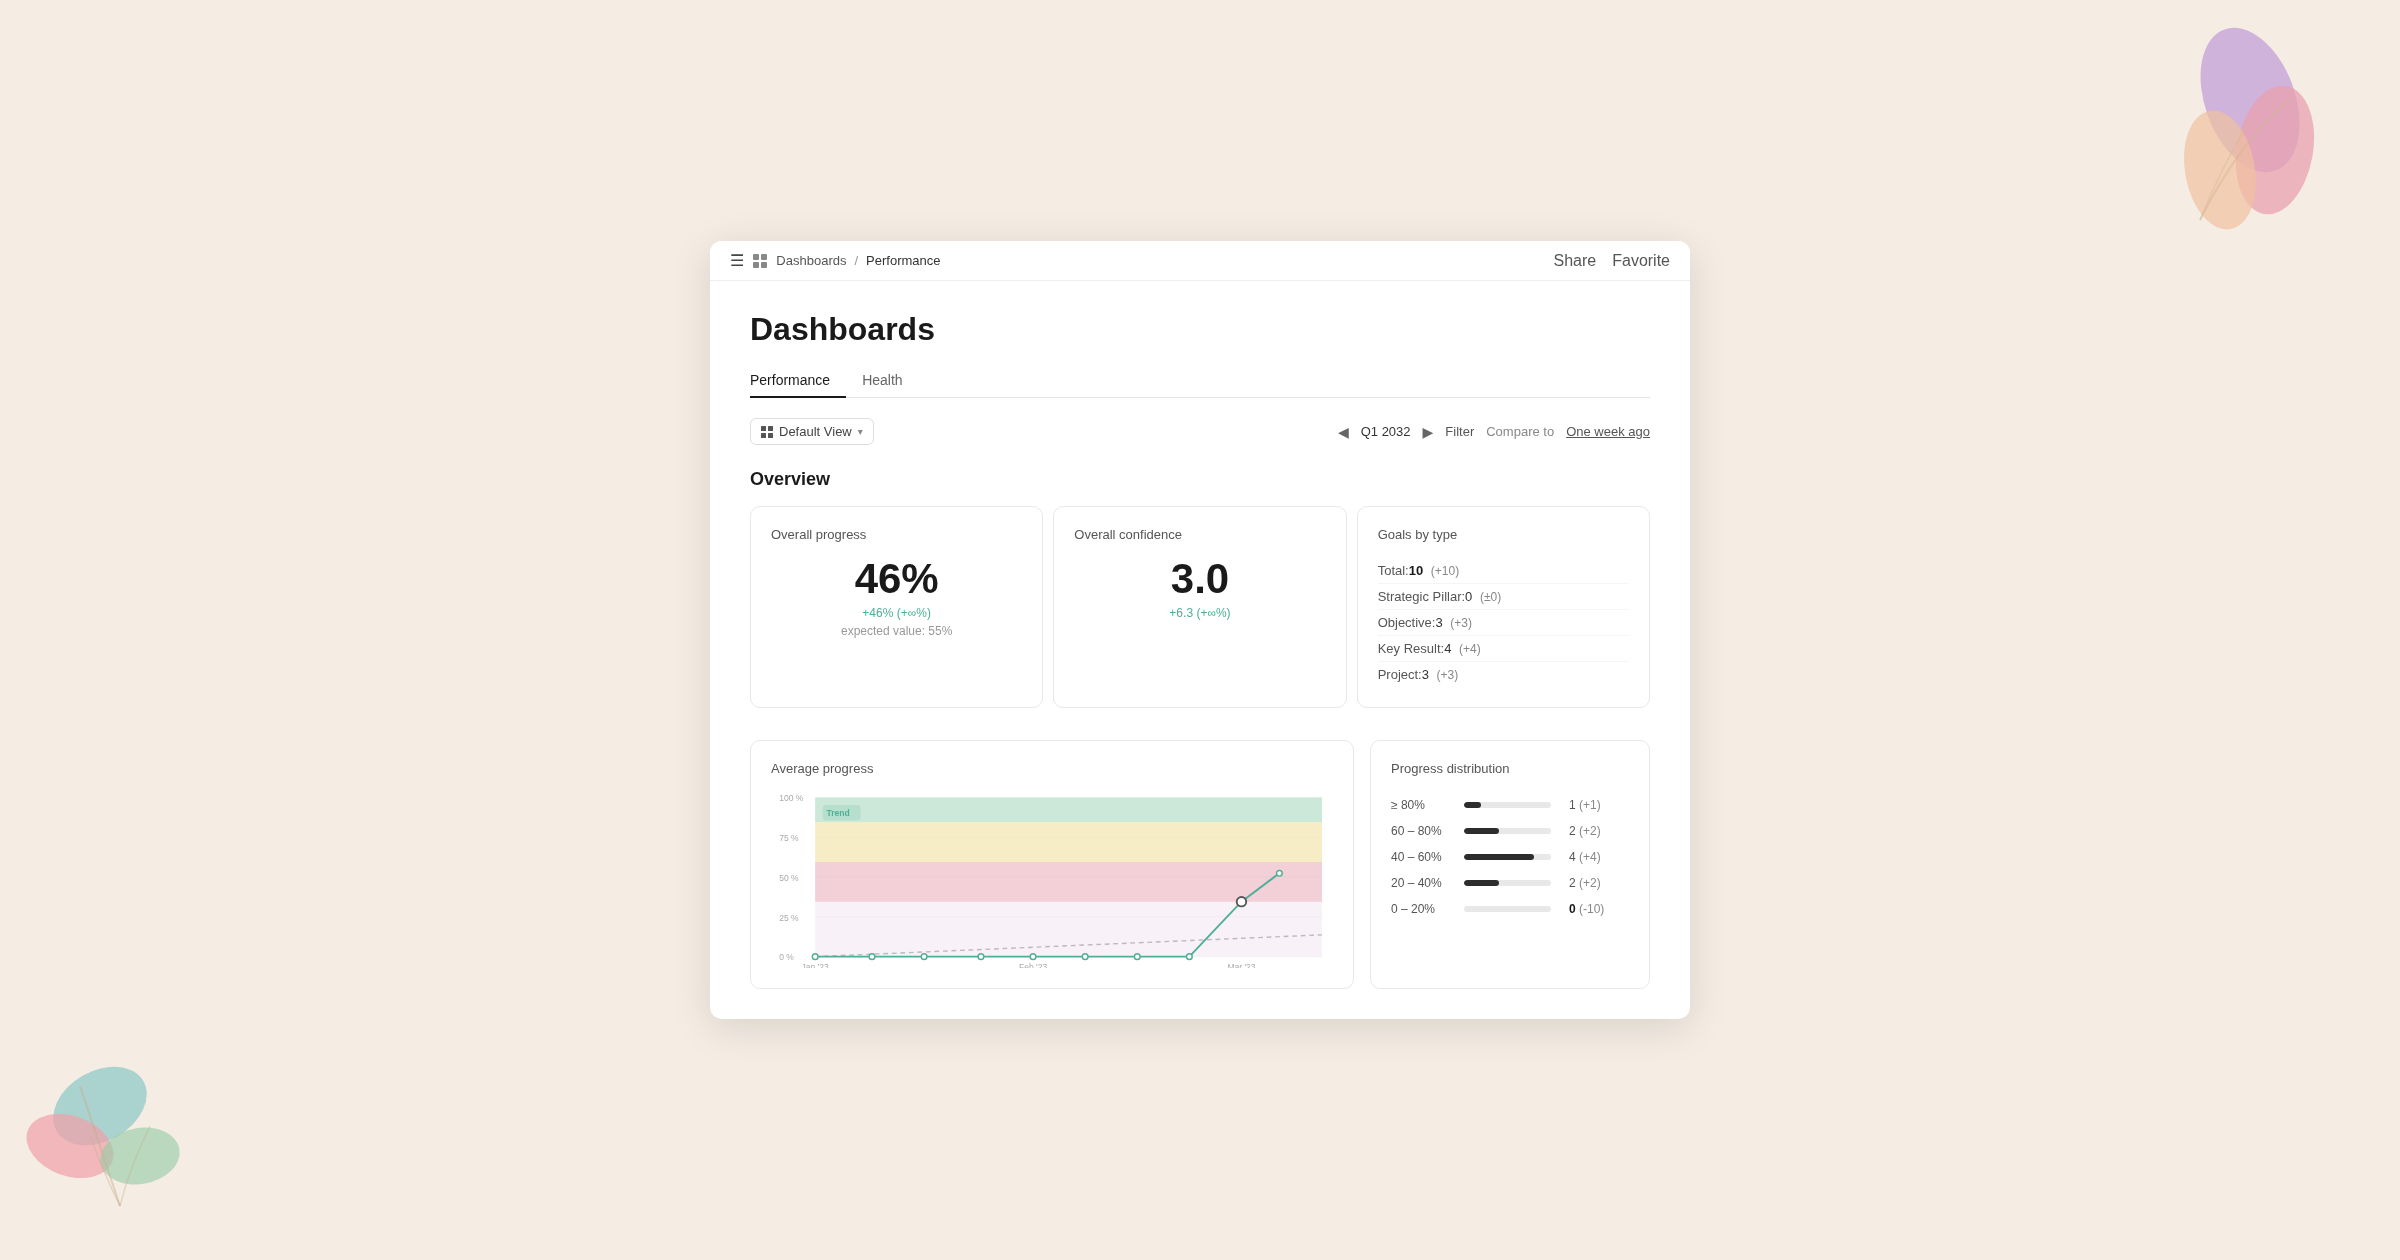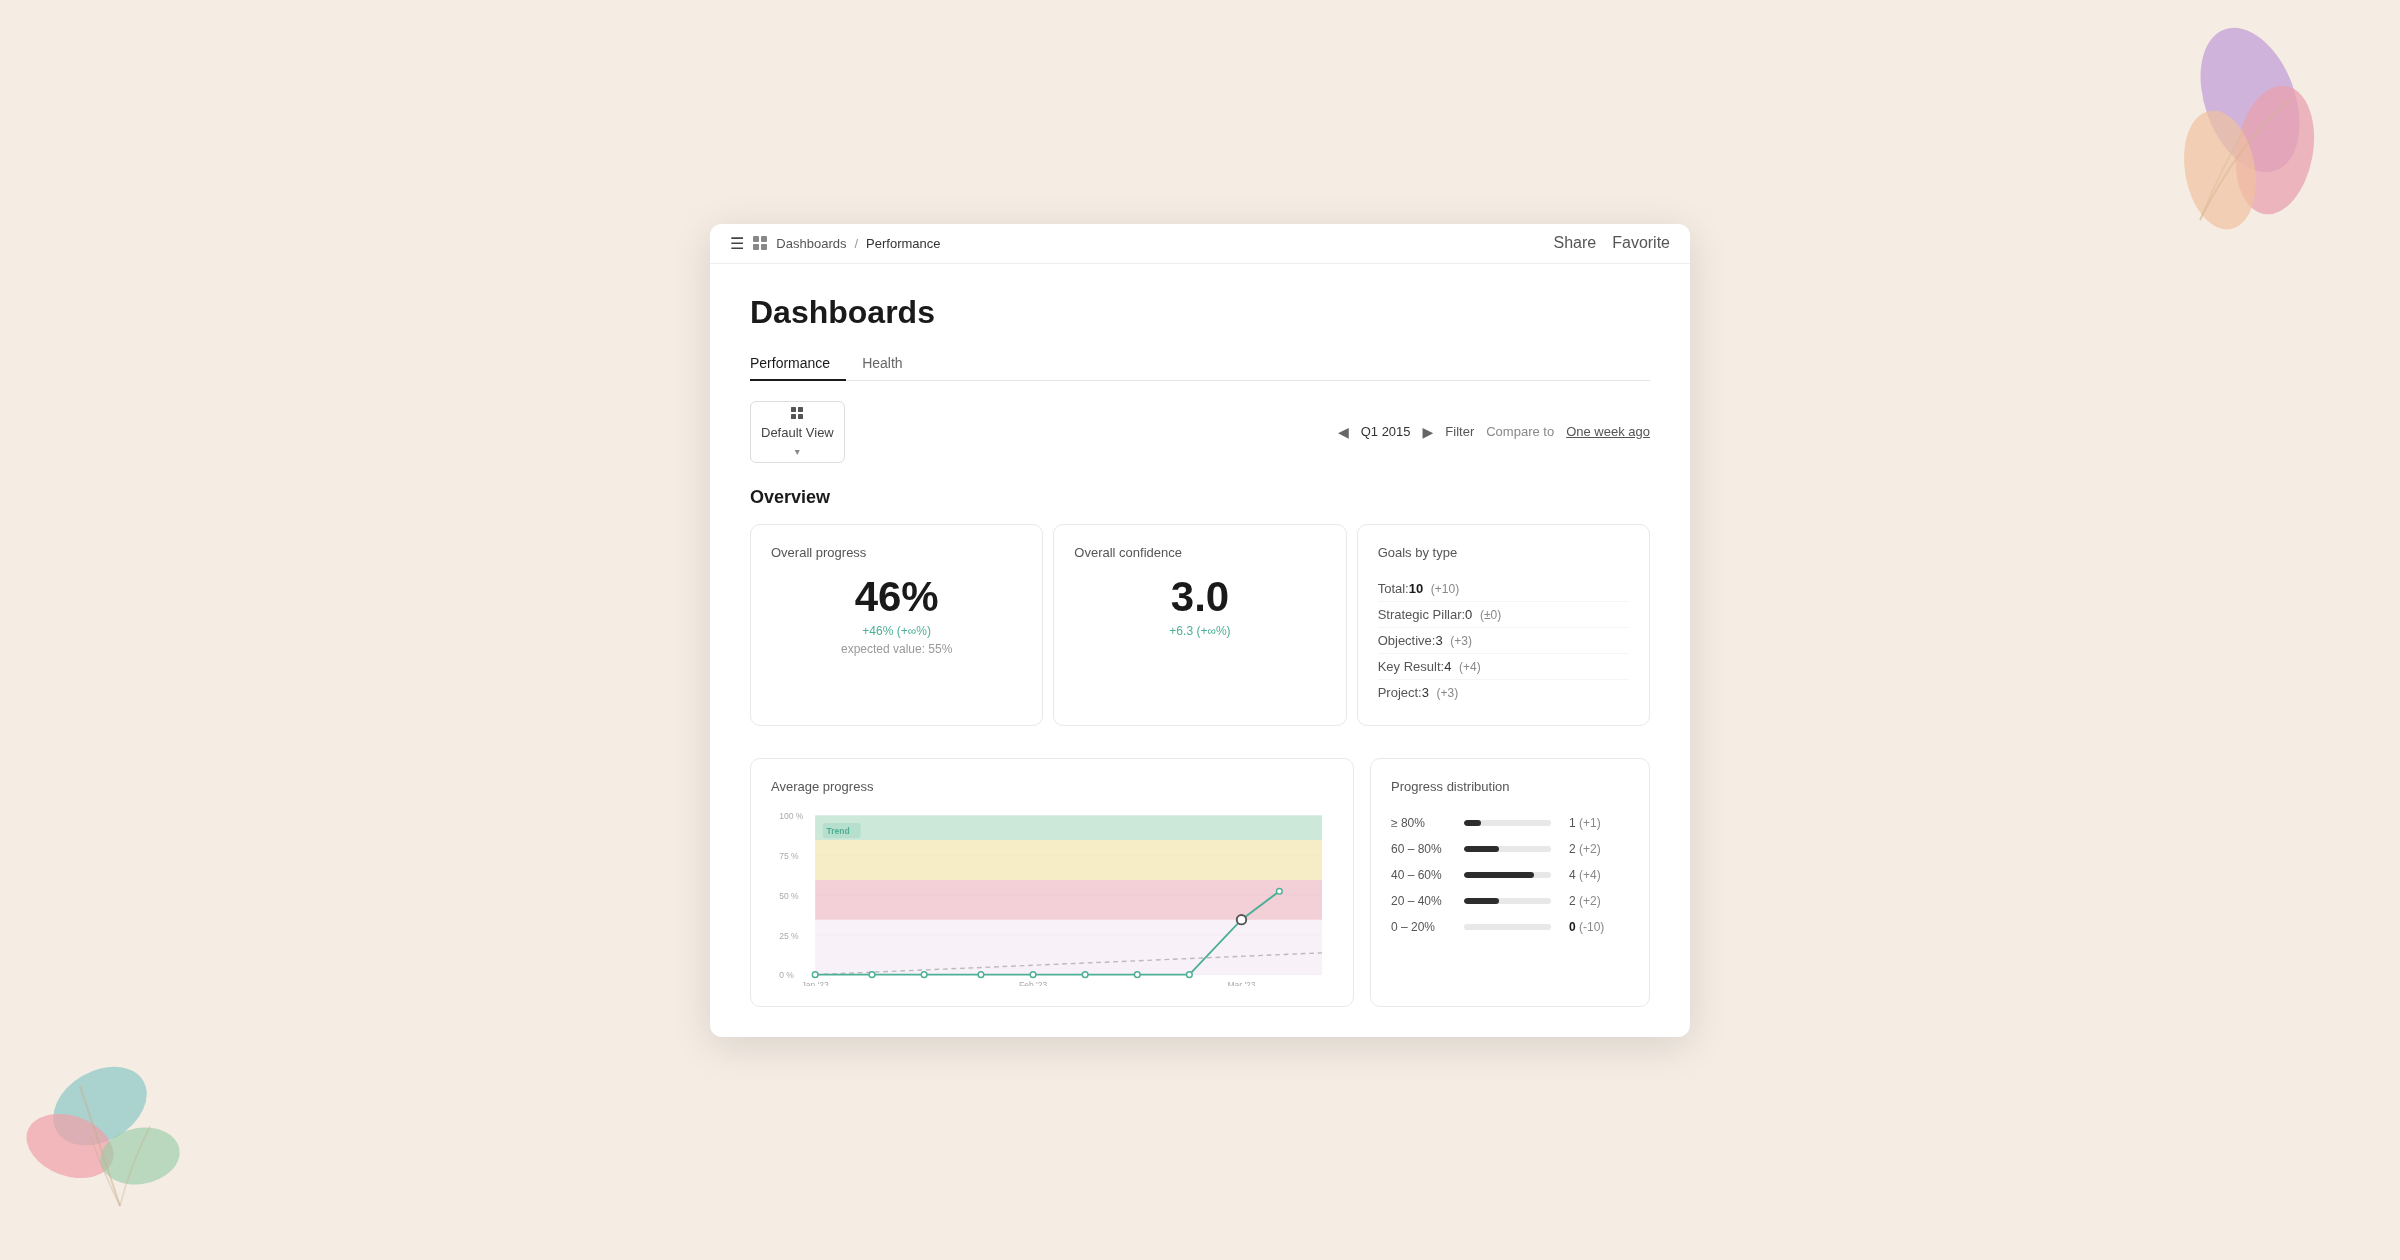--- a/index.html
+++ b/index.html
@@ -132,21 +132,20 @@
       display: flex;
       align-items: center;
       gap: 6px;
       font-size: 13px;
       color: #444;
       border: 1px solid #ddd;
       border-radius: 6px;
       padding: 5px 10px;
       cursor: pointer;
       background: #fff;
-      flex-direction: column;
     }
     .period-nav {
       display: flex;
       align-items: center;
       gap: 12px;
       font-size: 13px;
       color: #444;
     }
     .period-nav .period-label {
       font-weight: 500;
@@ -392,21 +391,21 @@
           <rect x="0" y="0" width="5" height="5" rx="0.5" fill="#555"></rect>
           <rect x="7" y="0" width="5" height="5" rx="0.5" fill="#555"></rect>
           <rect x="0" y="7" width="5" height="5" rx="0.5" fill="#555"></rect>
           <rect x="7" y="7" width="5" height="5" rx="0.5" fill="#555"></rect>
         </svg>
         <span>Default View</span>
         <span style="font-size:10px;color:#888;">▾</span>
       </div>
       <div class="period-nav">
         <span class="nav-arrow">◀</span>
-        <span class="period-label">Q1 2015</span>
+        <span class="period-label">Q1 2032</span>
         <span class="nav-arrow">▶</span>
         <span class="filter-btn">Filter</span>
         <span class="compare-text">Compare to</span>
         <span class="compare-link">One week ago</span>
       </div>
     </div>
 
     <div class="section-title">Overview</div>
 
     <div class="overview-grid">

